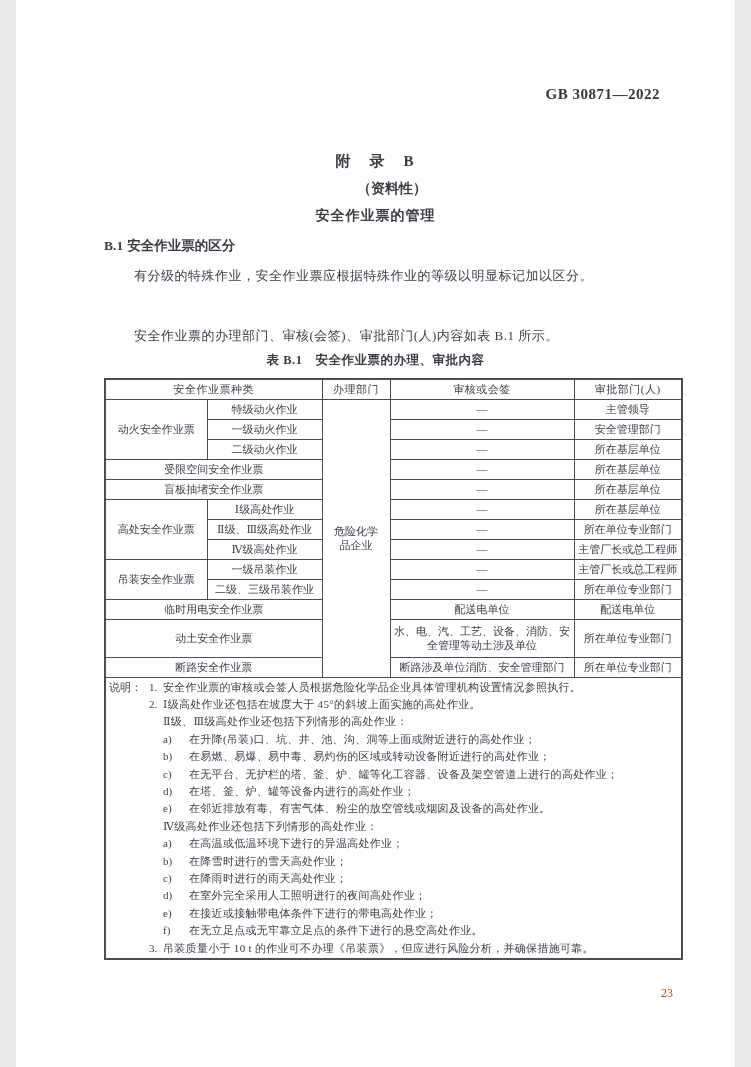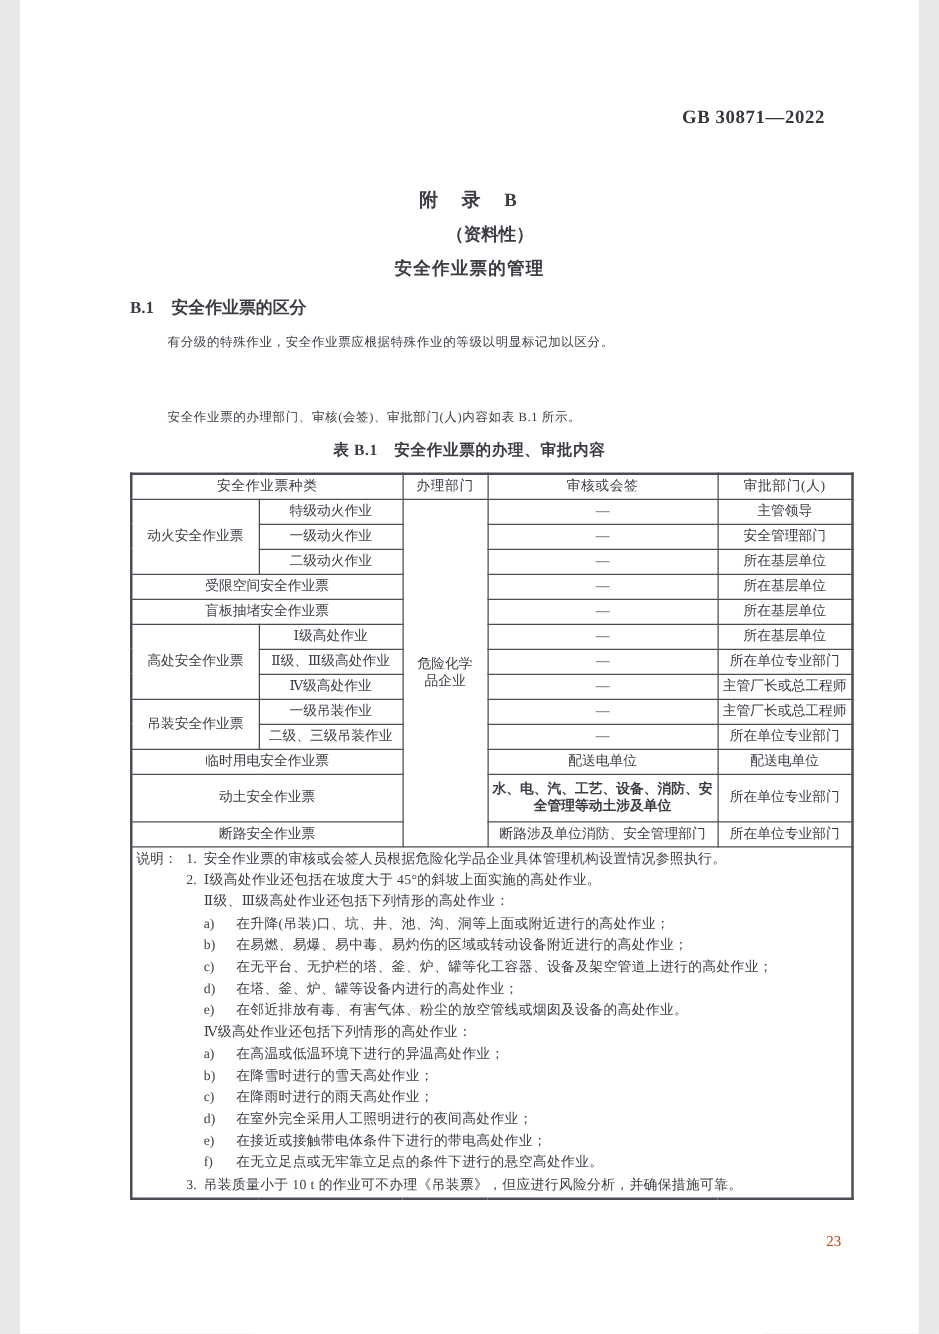--- a/index.html
+++ b/index.html
@@ -12,42 +12,42 @@
   }
   .doc-number {
     position:absolute; top:86px; right:75px;
     font-size:15px; font-weight:bold; letter-spacing:0.5px; color:#36363f;
   }
   .appendix-title { position:absolute; top:148px; left:0; width:100%; text-align:center; }
   .appendix-title .t1 { font-size:15px; font-weight:bold; line-height:27px; letter-spacing:2px;text-align:center; }
   .appendix-title .t2 { font-size:14px; font-weight:bold; line-height:27px;padding-left:33px; }
   .appendix-title .t3 { font-size:14px; font-weight:bold; line-height:27px; letter-spacing:1px; }
   .sec-heading { position:absolute; left:88px; font-size:13.5px; font-weight:bold; }
-  .sec-heading .num { margin-right:14px; }
-  .sec-body { position:absolute; left:118px; font-size:10px; letter-spacing:0.5px; }
+  .sec-heading .num { margin-right:4px; }
+  .sec-body { position:absolute; left:118px; font-size:13px; letter-spacing:0.5px; }
   #h-b1 { top:237px; } #p-b1 { top:267px; }
   #h-b2 { top:297px; } #p-b2 { top:327px; }
   .tbl-caption {
     position:absolute; top:352px; left:0; width:100%; text-align:center;
     font-size:12.5px; font-weight:bold; letter-spacing:0.5px;
   }
   .tbl-wrap { position:absolute; top:378px; left:88px; }
   table.permit {
     width:577px; border-collapse:collapse; table-layout:fixed;
     font-size:11px; color:#3c3c45; text-align:center;
   }
   table.permit { border:2px solid #4c4c55; }
   table.permit td { border:1px solid #4c4c55; padding:1px 3px; height:20px; line-height:1.3; }
   td.hd { height:22px; letter-spacing:0.5px; }
   td.thickL { border-left-width:2px; }
   td.thickR { border-right-width:2px; }
   td.handle-cell { line-height:1.9; }
   td.handle-cell div { width:50px; margin:0 auto; }
   tr.dbl td { height:38px; }
-  td.wrapcell { padding:0 12px;font-weight:bold; }
+  td.wrapcell { padding:0 12px; }
   td.notes-cell { text-align:left; padding:7px 8px 9px 16px; vertical-align:top; }
   .nrow { display:flex; align-items:flex-start; line-height:17.4px; font-size:11px; }
   .nlab { flex:0 0 40px; }
   .nnum { flex:0 0 14px; }
   .nalpha { flex:0 0 26px; }
   .ntxt { flex:1 1 auto; letter-spacing:0.3px; }
   .page-number { position:absolute; top:986px; left:645px; font-size:12px; color:#c2410c; }
 </style>
 </head>
 <body>

